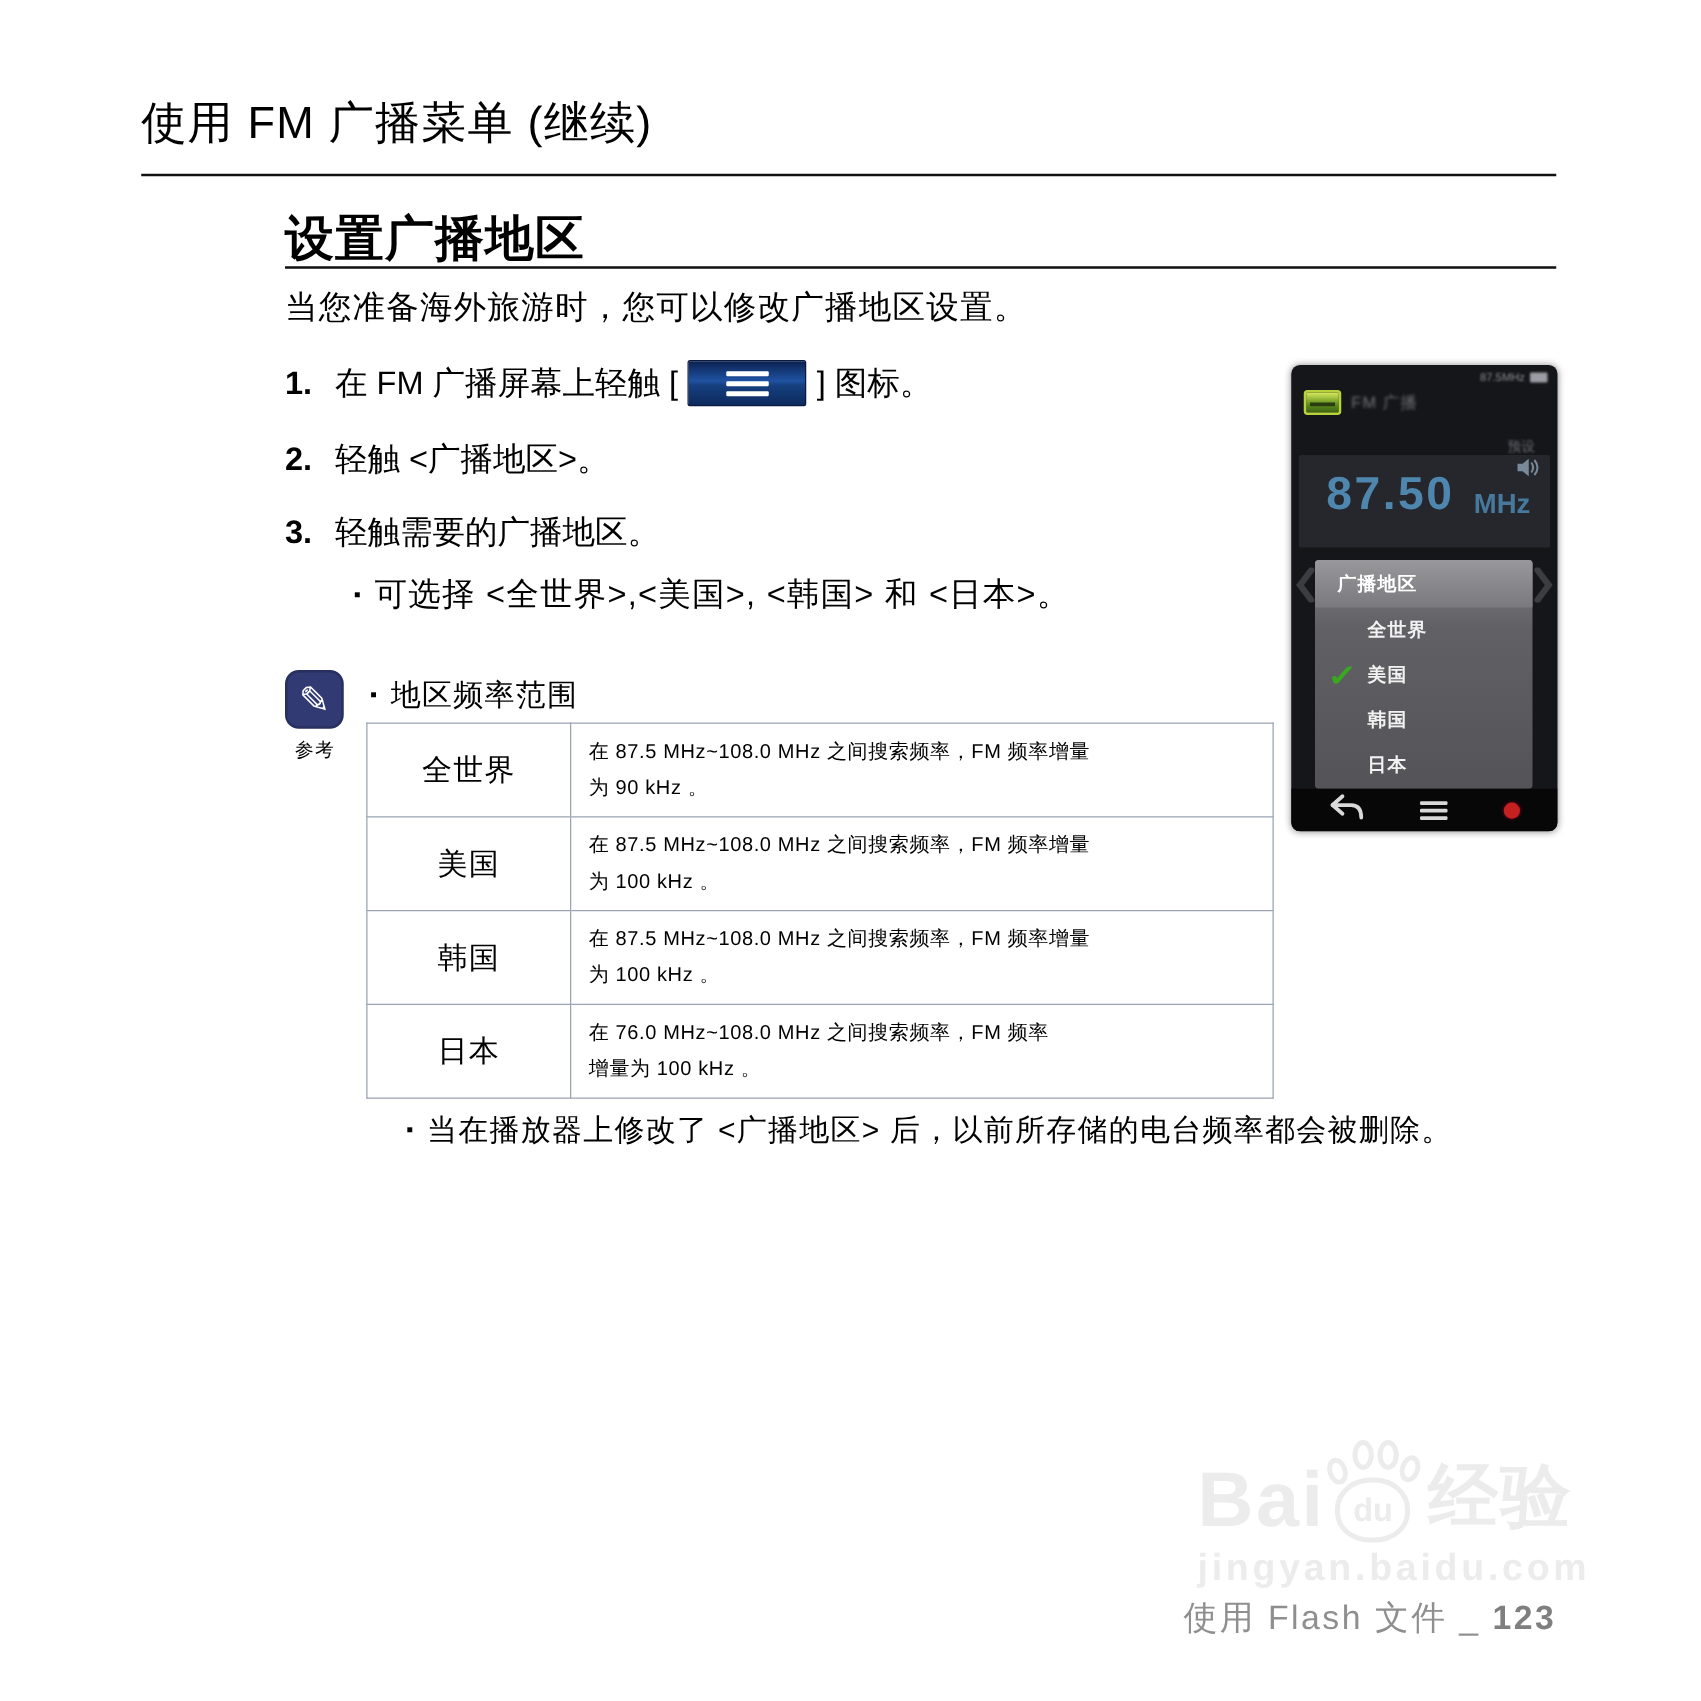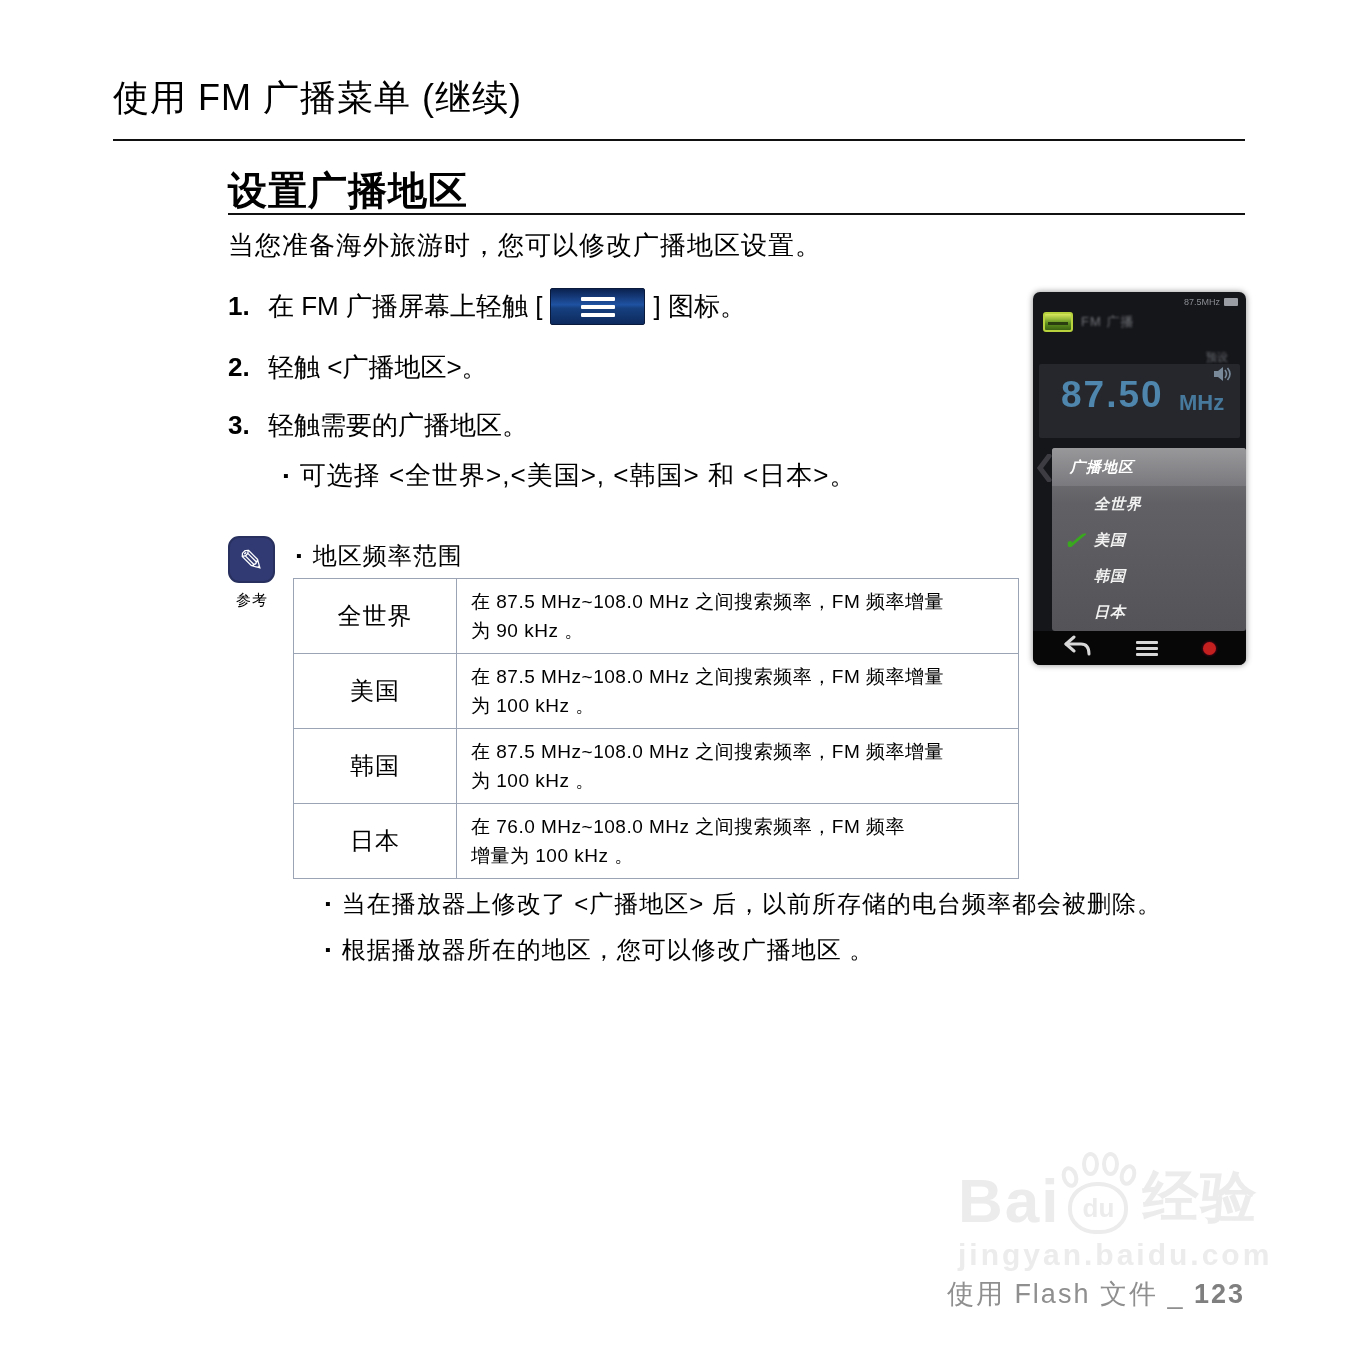--- a/index.html
+++ b/index.html
@@ -67,21 +67,21 @@
   table.freq {
     position:absolute; left:293px; top:578px; width:726px;
     border-collapse:collapse; table-layout:fixed;
   }
   table.freq td {
     border:1px solid #9aa4b4; vertical-align:middle;
   }
   table.freq td.region {
     width:163px; text-align:center; font-size:24px; letter-spacing:1px;
   }
-  table.freq td.desc { padding:8px 2px 8px 14px; font-size:19px; }
+  table.freq td.desc { padding:8px 2px 8px 14px; font-size:16px; }
   table.freq tr { height:69px; }
   .desc .l1, .desc .l2 { display:block; line-height:29px; letter-spacing:0.5px; }
   
   .note-bullet { position:absolute; font-size:24px; letter-spacing:1px;margin-left:29px; }
   .note-bullet-1 { left:296px; top:888px; }
   .note-bullet-2 { left:296px; top:934px; }
   
   .device {
     position:absolute; left:1033px; top:292px; width:213px; height:373px;
     background:#15161a; border-radius:7px; box-shadow:0 0 6px rgba(0,0,0,0.45);
@@ -111,24 +111,23 @@
   .dev-freq {
     position:absolute; left:22px; top:10px; color:#4e86ad; font-size:37px; font-weight:bold;
     filter:blur(0.6px); letter-spacing:2px;
   }
   .dev-freq-unit {
     position:absolute; left:140px; top:26px; color:#46799c; font-size:22px; font-weight:bold;
     filter:blur(0.6px);
   }
   .dev-speaker { position:absolute; right:8px; top:2px; opacity:0.8; }
   .dev-popup {
-    position:absolute; left:19px; top:156px; width:194px; height:183px;
+    position:absolute; left:19px; top:156px; width:174px; height:183px;
     background:linear-gradient(180deg,#7d7d80 0%,#616165 30%,#545458 100%);
     border-radius:3px;
-    font-style:italic;
   }
   .dev-popup-header {
     height:38px; background:linear-gradient(180deg,#98989b,#7a7a7e);
     border-radius:3px 3px 0 0; display:flex; align-items:center;
     color:#fff; font-weight:bold; font-size:15px; padding-left:18px; letter-spacing:1px;
   }
   .dev-item {
     height:36px; display:flex; align-items:center; padding-left:42px;
     color:#f2f2f2; font-weight:bold; font-size:15px; letter-spacing:1px; position:relative;
   }
@@ -261,23 +260,20 @@
         <span class="l1">在 76.0 MHz~108.0 MHz 之间搜索频率，FM 频率</span>
         <span class="l2">增量为 100 kHz 。</span>
       </td>
     </tr>
   </tbody>
     </table>
 
   <div class="note-bullet note-bullet-1">
     <span class="sq">▪</span><span>当在播放器上修改了 &lt;广播地区&gt; 后，以前所存储的电台频率都会被删除。</span>
   </div>
-  <div class="note-bullet note-bullet-2">
-    <span class="sq">▪</span><span>根据播放器所在的地区，您可以修改广播地区 。</span>
-  </div>
 
   <div class="device">
     <div class="dev-status">
       <span>87.5MHz</span>
       <span class="dev-batt"></span>
     </div>
     <div class="dev-app">
       <span class="dev-fm-icon"></span>
       <span class="dev-app-label">FM 广播</span>
     </div>

